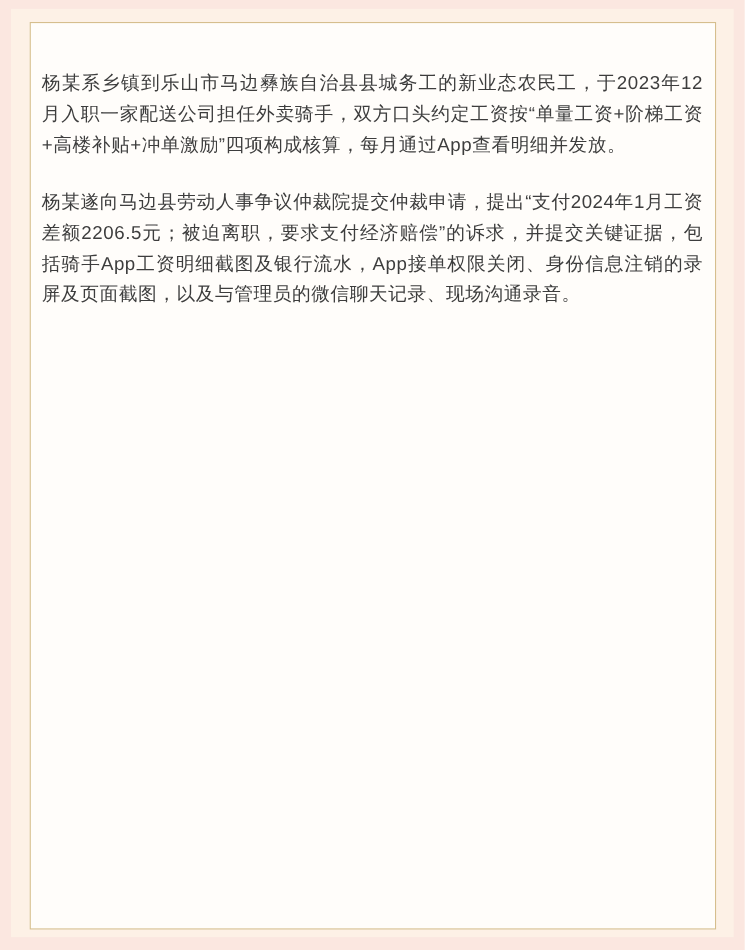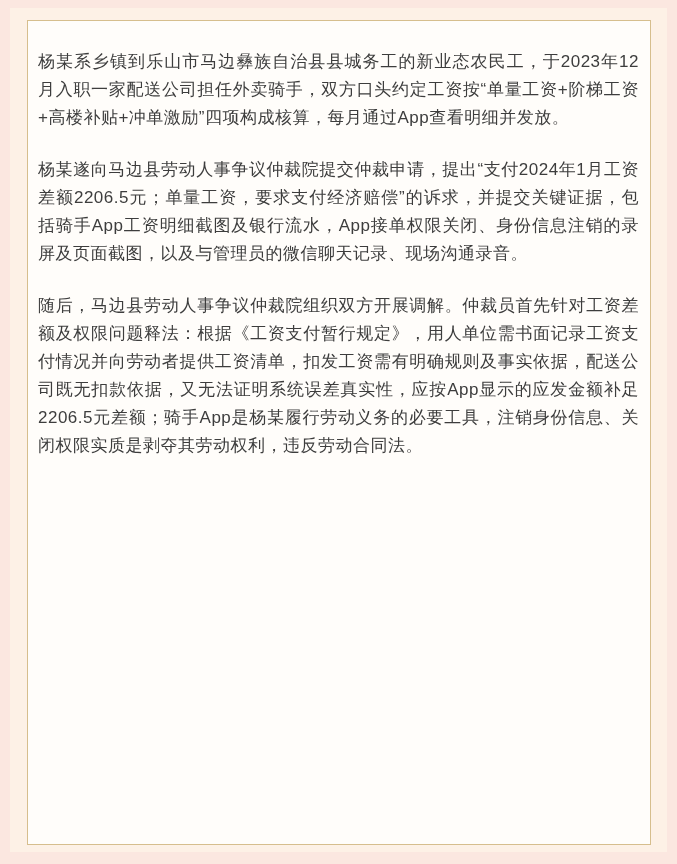--- a/index.html
+++ b/index.html
@@ -26,33 +26,32 @@
   }
   .card {
     width: 100%;
     height: 100%;
     background: var(--card-background);
     border: 1px solid var(--card-border-color);
     padding: 25px 11px 8px 10px;
     overflow: hidden;
   }
   .card p {
-    margin: 2px 0 24px 0;
+    margin: 16px 0 24px 0;
     font-size: 17px;
     line-height: 28px;
     letter-spacing: 0.5px;
     color: var(--text-color);
     text-align: justify;
     word-break: break-all;
     text-justify: inter-character;
   }
   .card p:last-child { margin-bottom: 0; }
 </style>
 </head>
 <body>
 
 <div class="frame">
   <div class="card">
     <p>杨某系乡镇到乐山市马边彝族自治县县城务工的新业态农民工，于2023年12月入职一家配送公司担任外卖骑手，双方口头约定工资按“单量工资+阶梯工资+高楼补贴+冲单激励”四项构成核算，每月通过App查看明细并发放。</p>
-    <p>杨某遂向马边县劳动人事争议仲裁院提交仲裁申请，提出“支付2024年1月工资差额2206.5元；单量工资，要求支付经济赔偿”的诉求，并提交关键证据，包括骑手App工资明细截图及银行流水，App接单权限关闭、身份信息注销的录屏及页面截图，以及与管理员的微信聊天记录、现场沟通录音。</p>
-    <p>随后，马边县劳动人事争议仲裁院组织双方开展调解。仲裁员首先针对工资差额及权限问题释法：根据《工资支付暂行规定》，用人单位需书面记录工资支付情况并向劳动者提供工资清单，扣发工资需有明确规则及事实依据，配送公司既无扣款依据，又无法证明系统误差真实性，应按App显示的应发金额补足2206.5元差额；骑手App是杨某履行劳动义务的必要工具，注销身份信息、关闭权限实质是剥夺其劳动权利，违反劳动合同法。</p>
+    <p>杨某遂向马边县劳动人事争议仲裁院提交仲裁申请，提出“支付2024年1月工资差额2206.5元；被迫离职，要求支付经济赔偿”的诉求，并提交关键证据，包括骑手App工资明细截图及银行流水，App接单权限关闭、身份信息注销的录屏及页面截图，以及与管理员的微信聊天记录、现场沟通录音。</p>
   </div>
 </div>
 
 </body></html>

